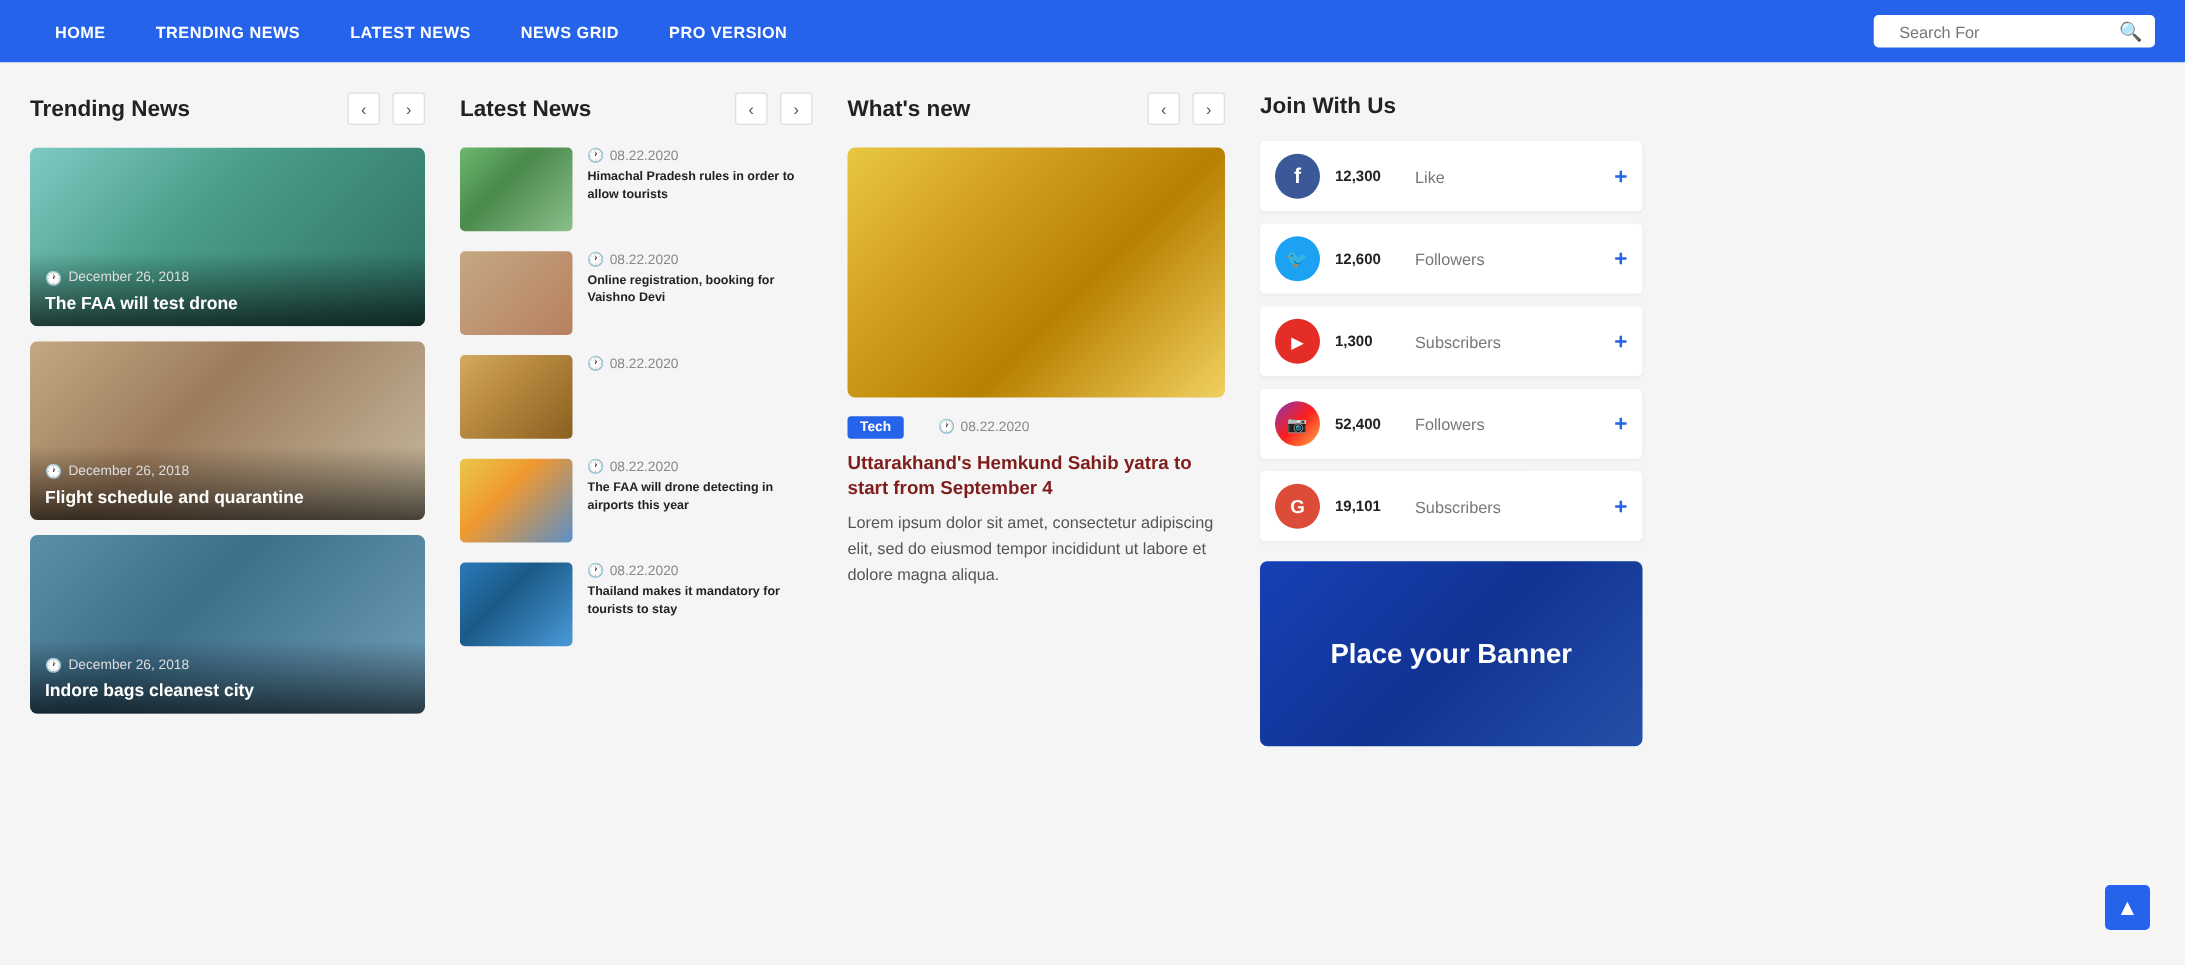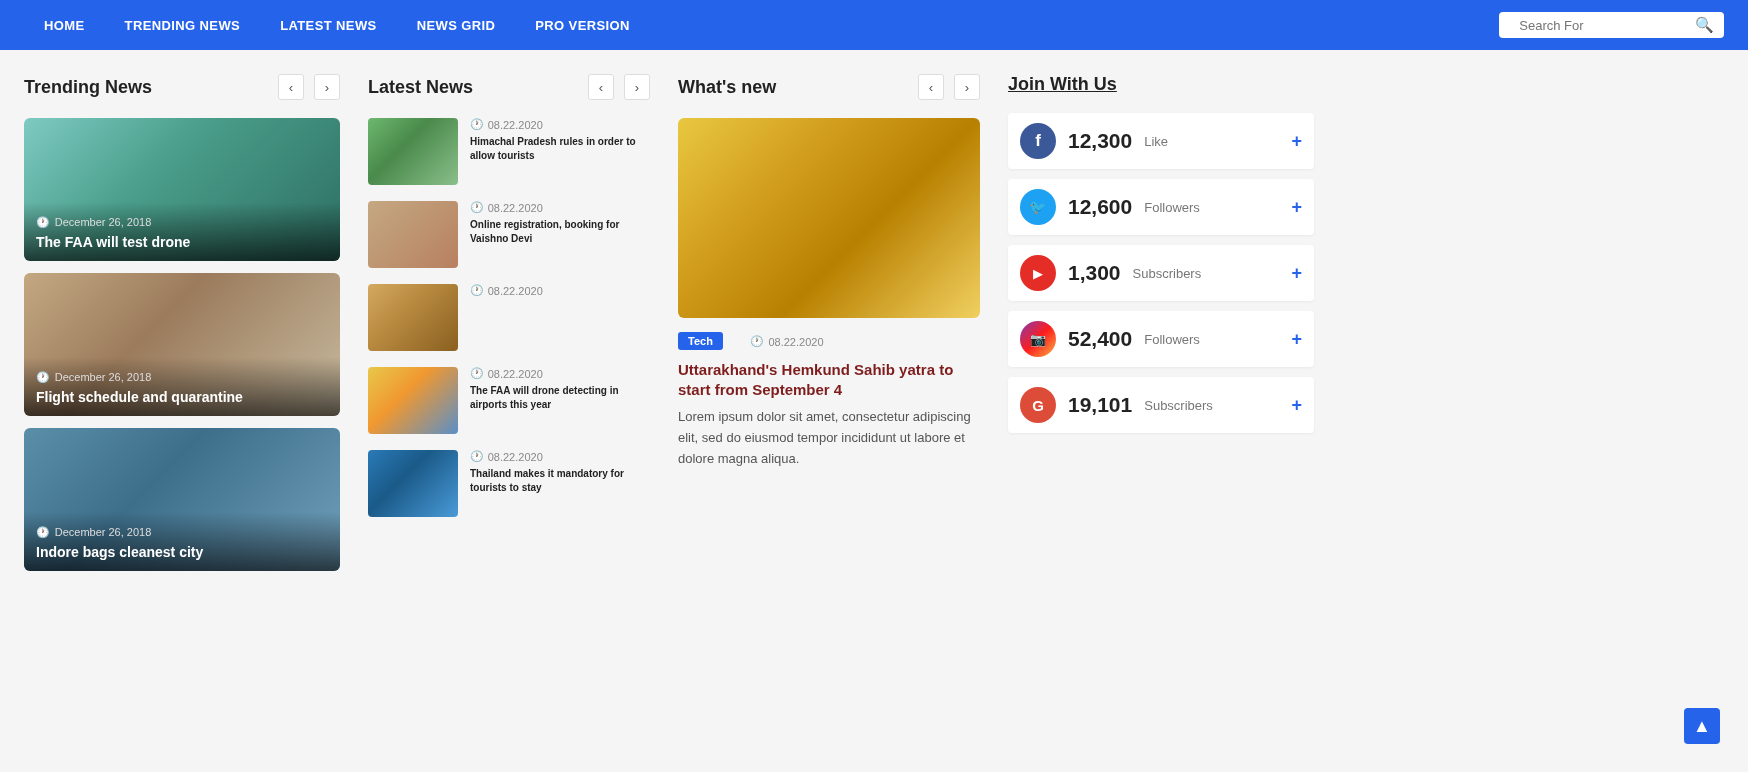--- a/index.html
+++ b/index.html
@@ -189,21 +189,20 @@
       line-height: 1.6;
     }
 
     
     .join-section { width: 320px; flex-shrink: 0; padding-left: 14px; }
     .join-title {
       font-size: 18px;
       font-weight: 700;
       color: #222;
       margin-bottom: 18px;
-      text-decoration: underline;
     }
     .social-row {
       display: flex;
       align-items: center;
       gap: 12px;
       margin-bottom: 10px;
       background: #fff;
       border-radius: 4px;
       padding: 10px 12px;
       box-shadow: 0 1px 3px rgba(0,0,0,0.05);
@@ -215,21 +214,21 @@
       font-size: 16px;
       color: #fff;
       flex-shrink: 0;
     }
     .fb-bg { background: #3b5998; }
     .tw-bg { background: #1da1f2; }
     .yt-bg { background: #e52d27; }
     .ig-bg { background: linear-gradient(135deg, #833ab4, #fd1d1d, #fcb045); }
     .gp-bg { background: #dd4b39; }
     .social-count {
-      font-size: 21px;
+      font-size: 12px;
       font-weight: 700;
       color: #222;
       min-width: 52px;
     }
     .social-label {
       font-size: 13px;
       color: #777;
       flex: 1;
     }
     .social-plus {
@@ -449,17 +448,21 @@
       <div class="social-plus">+</div>
     </div>
 
     <div class="social-row">
       <div class="social-icon gp-bg" style="font-weight:700;font-size:15px;">G</div>
       <div class="social-count">19,101</div>
       <div class="social-label">Subscribers</div>
       <div class="social-plus">+</div>
     </div>
 
+    <div class="banner-box img-banner">
+      <div class="banner-overlay"></div>
+      <div class="banner-text">Place your Banner</div>
+    </div>
   </div>
 
 </div>
 
 <div class="back-to-top">▲</div>
 
 </body></html>

